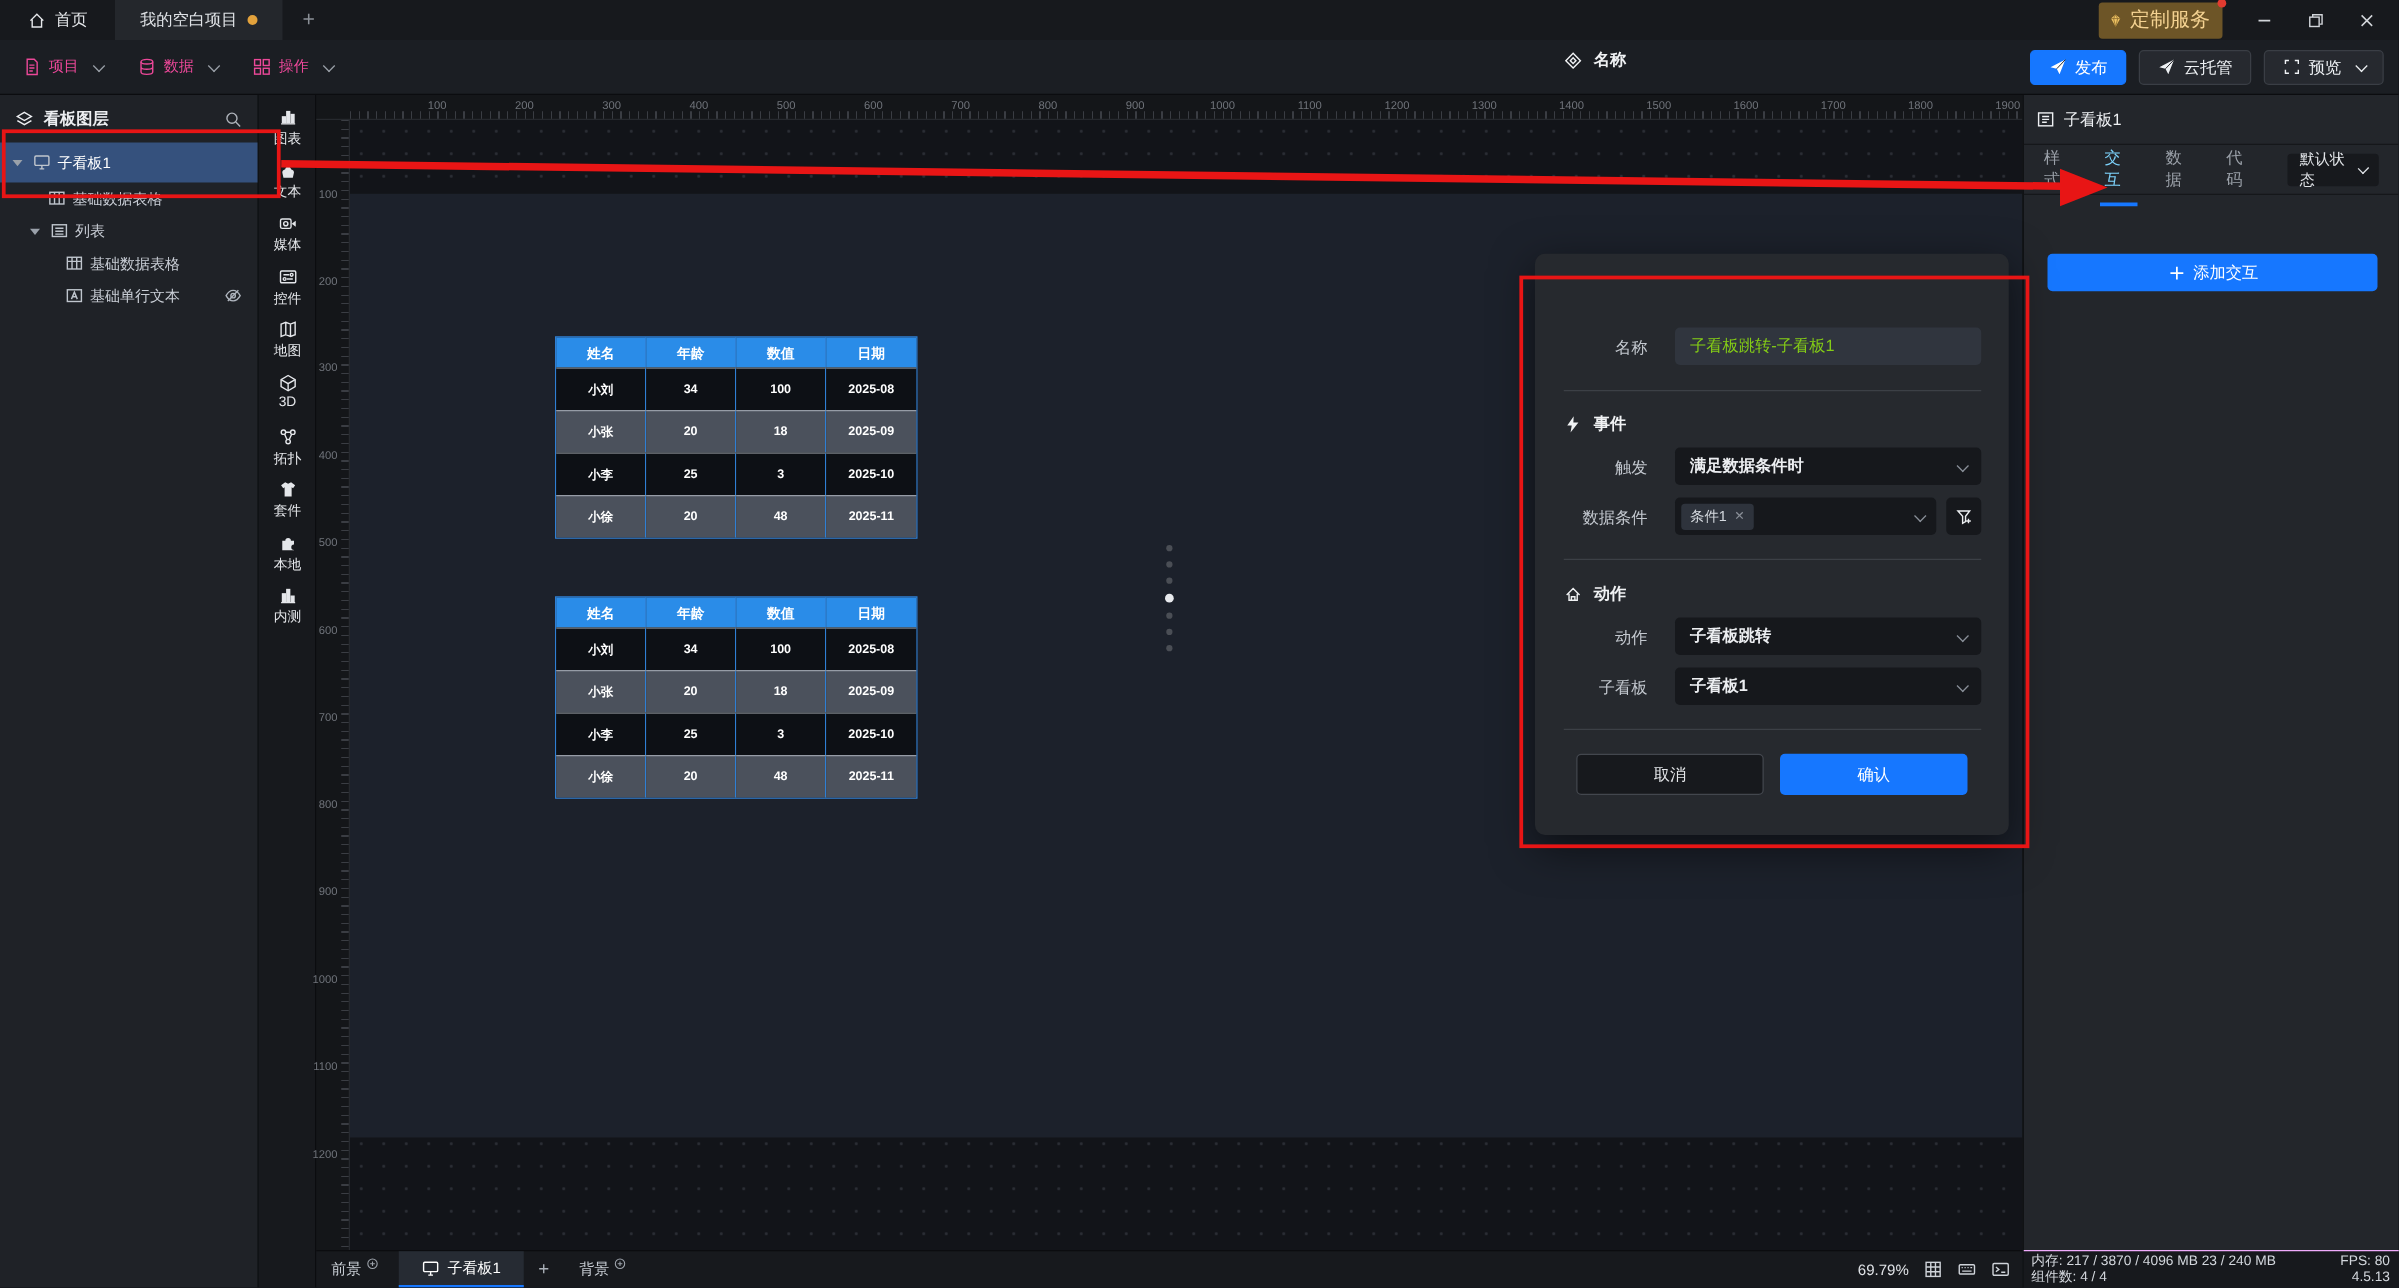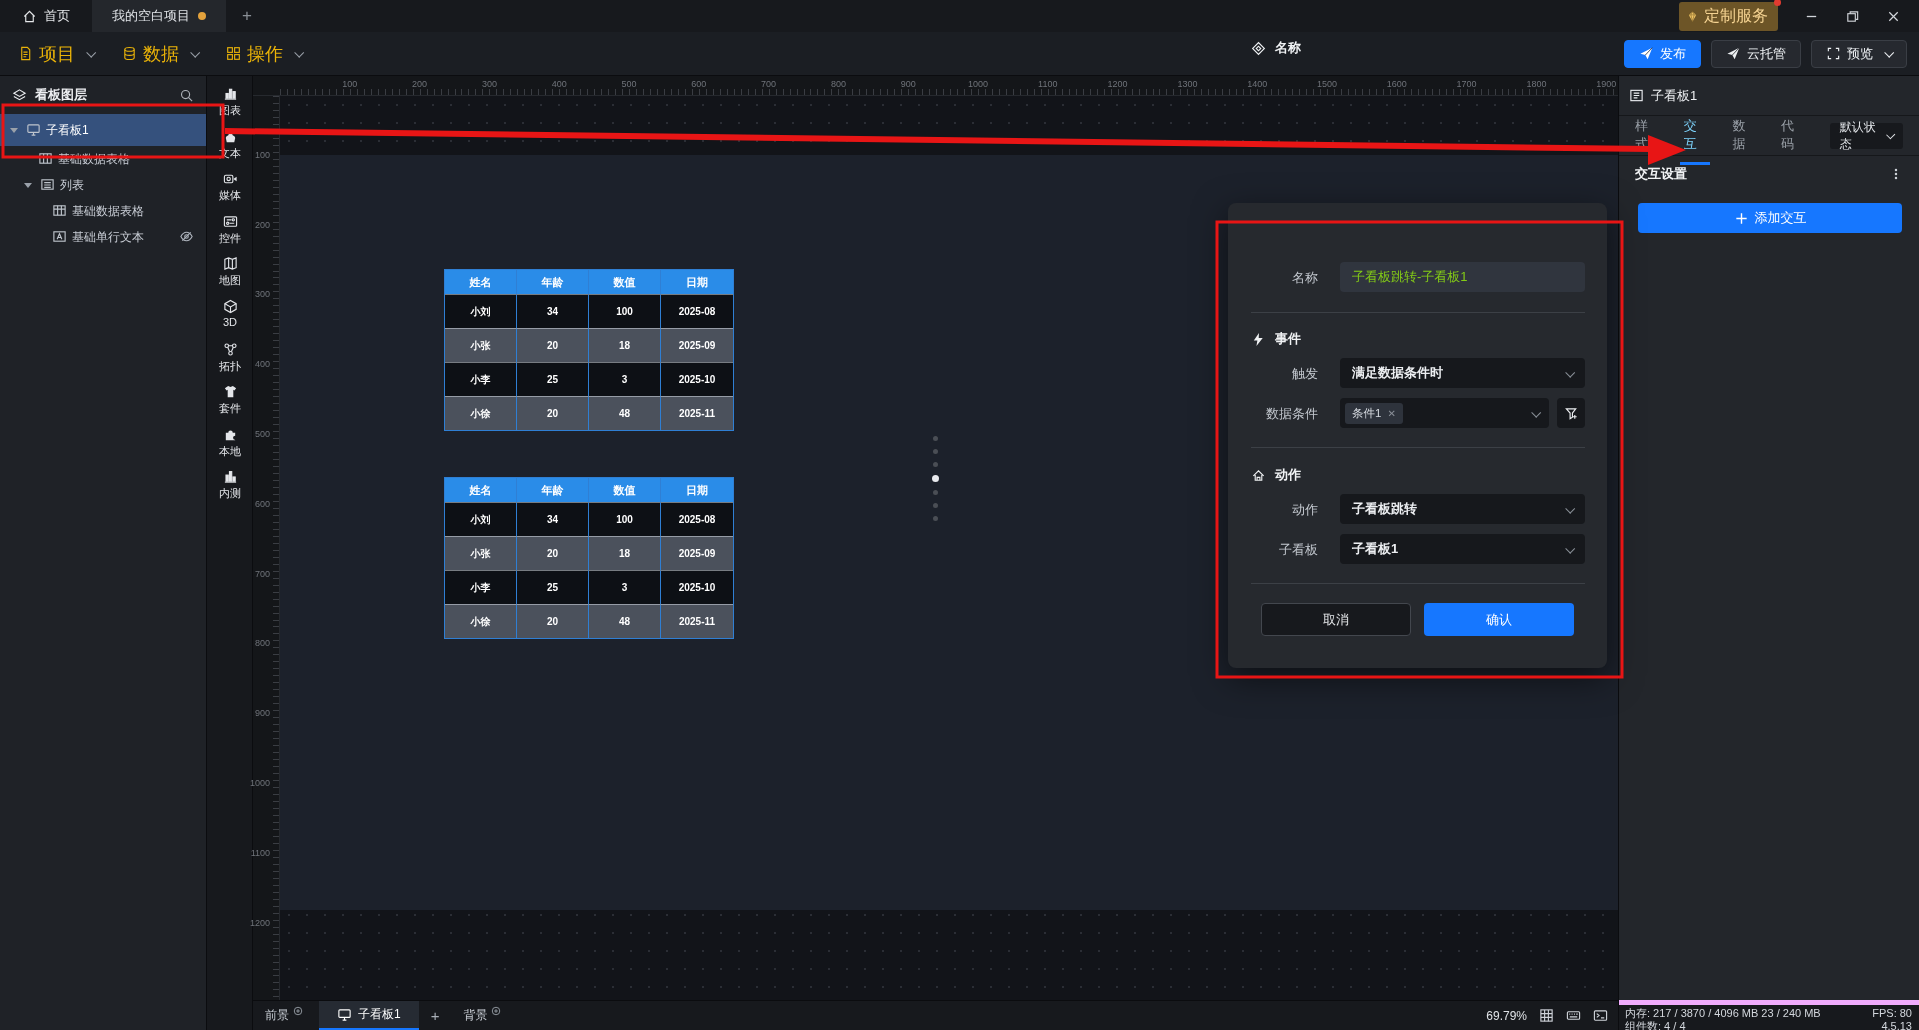--- a/index.html
+++ b/index.html
@@ -17,21 +17,21 @@
   .tb-dot { width:8px; height:8px; border-radius:50%; background:#e3a23c; }
   .tb-plus { display:flex; align-items:center; padding:0 16px; color:#8a8f96; font-size:17px; }
   .tb-right { margin-left:auto; display:flex; align-items:center; gap:26px; padding-right:18px; }
   .badge { position:relative; display:flex; align-items:center; gap:5px; background:#6d5527; color:#f4d291;
     font-size:16px; padding:4px 10px 4px 7px; border-radius:3px; }
   .badge .reddot { position:absolute; top:-3px; right:-3px; width:7px; height:7px; border-radius:50%; background:#e23b30; }
   .winbtn { color:#d2d5da; display:flex; align-items:center; }
   
   #menubar { position:absolute; left:0; top:32px; width:1919px; height:44px; background:#1b1e23;
     border-bottom:1px solid #0b0c0f; display:flex; align-items:center; }
-  .menu-item { display:flex; align-items:center; gap:6px; font-size:18px; color:#eab308; padding:0 10px; margin-left:8px; }
+  .menu-item { display:flex; align-items:center; gap:6px; font-size:12px; color:#ec4899; padding:0 10px; margin-left:8px; }
   .menu-item .chev { color:#9aa0a8; }
   #menu-actions { margin-left:auto; display:flex; align-items:center; gap:10px; padding-right:12px; }
   .act-btn { height:28px; display:flex; align-items:center; gap:6px; padding:0 14px; border-radius:4px;
     font-size:13px; color:#eef1f4; background:#26292f; border:1px solid #3a3e45; }
   .act-btn.primary { background:#1677ff; border-color:#1677ff; color:#fff; }
   
   #sidebar { position:absolute; left:0; top:76px; width:207px; height:954px; background:#1f2227; border-right:1px solid #0b0c0f; }
   #sidebar-header { height:38px; display:flex; align-items:center; padding:0 12px; color:#eceef1; font-size:13px; font-weight:bold; gap:8px; }
   #sidebar-search { margin-left:auto; color:#aeb3ba; }
   .tree-row { position:relative; height:26px; display:flex; align-items:center; font-size:12px; color:#c9ced6; }
@@ -77,21 +77,21 @@
   #panel-tabs { position:relative; height:40px; display:flex; align-items:center; padding:0 16px; gap:26px; border-bottom:1px solid #15171a; }
   .ptab { font-size:13px; color:#9aa0a8; position:relative; padding-bottom:2px; }
   .ptab.active { color:#7dd3fc; }
   .ptab.active::after { content:""; position:absolute; left:-4px; right:-4px; bottom:-10px; height:3px; background:#1677ff; }
   #state-select { margin-left:auto; height:26px; background:#17191d; border-radius:3px; display:flex; align-items:center;
     padding:0 10px; font-size:12px; color:#e2e5e9; }
   #panel-sectionbar { height:36px; display:flex; align-items:center; padding:0 16px; color:#f2f4f6; font-size:13px; font-weight:bold; }
   #panel-sectionbar .icon { margin-left:auto; color:#cdd1d7; }
   #add-interaction { position:absolute; left:19px; top:127px; width:264px; height:30px; background:#1677ff; border-radius:4px;
     display:flex; align-items:center; justify-content:center; gap:6px; color:#fff; font-size:13px; }
-  #panel-footer { position:absolute; left:0; bottom:0; width:301px; height:30px; background:#17191d; border-top:5px solid #f0abfc;
+  #panel-footer { position:absolute; left:0; bottom:0; width:301px; height:30px; background:#17191d; border-top:1px solid #f0abfc;
     font-size:11px; color:#d3d7dd; padding:2px 8px 0 6px; }
   .pf-line { display:flex; justify-content:space-between; line-height:13px; white-space:nowrap; }
   
   #bottombar { position:absolute; left:253px; top:1000px; width:1365px; height:30px; background:#17191d; border-top:1px solid #0b0c0f;
     display:flex; align-items:stretch; }
   .bb-item { display:flex; align-items:center; gap:4px; font-size:12px; color:#c8cdd4; padding:0 12px; }
   .bb-sup { transform:translateY(-5px); color:#9da3ab; }
   .bb-tab { display:flex; align-items:center; gap:6px; padding:0 18px; background:#262b33; color:#fff; font-size:12px;
     border-bottom:2px solid #1677ff; margin-left:4px; }
   .bb-plus { display:flex; align-items:center; padding:0 12px; color:#aab0b8; font-size:15px; }
@@ -564,30 +564,20 @@
     <div id="panel-tabs">
       <span class="ptab">样式</span>
       <span class="ptab active">交互</span>
       <span class="ptab">数据</span>
       <span class="ptab">代码</span>
       <div id="state-select">
         <span>默认状态</span>
         <span class="chev"></span>
       </div>
     </div>
-    <div id="panel-sectionbar">
-      <span>交互设置</span>
-      <span class="icon">
-          <svg width="14" height="14" viewBox="0 0 16 16" fill="currentColor">
-            <circle cx="8" cy="3.5" r="1.4"></circle>
-            <circle cx="8" cy="8" r="1.4"></circle>
-            <circle cx="8" cy="12.5" r="1.4"></circle>
-          </svg>
-        </span>
-    </div>
     <div id="add-interaction">
       <span class="icon">
           <svg width="15" height="15" viewBox="0 0 16 16" fill="none" stroke="currentColor" stroke-width="1.2">
             <path d="M8 2.5v11M2.5 8h11" stroke-width="1.5"></path>
           </svg>
         </span>
       <span>添加交互</span>
     </div>
     <div id="panel-footer">
       <div class="pf-line">

